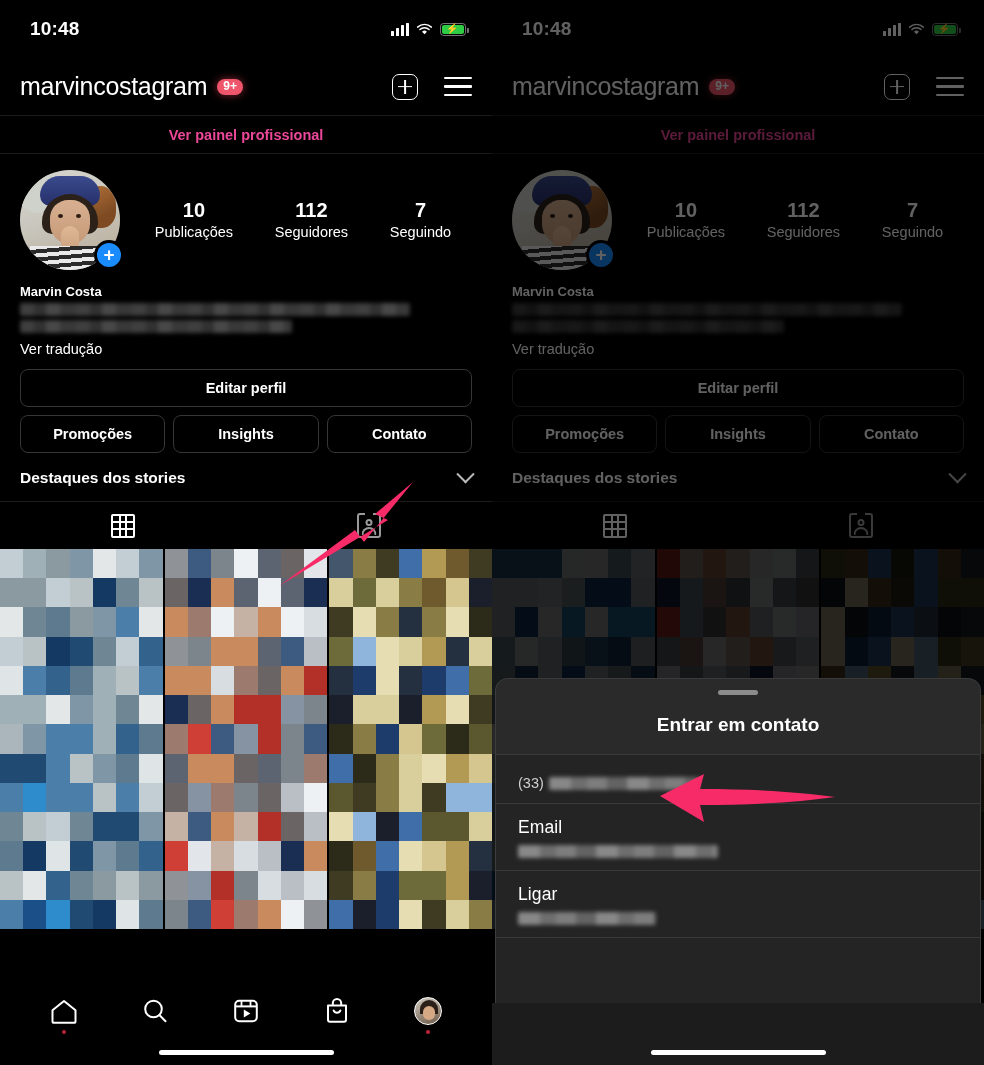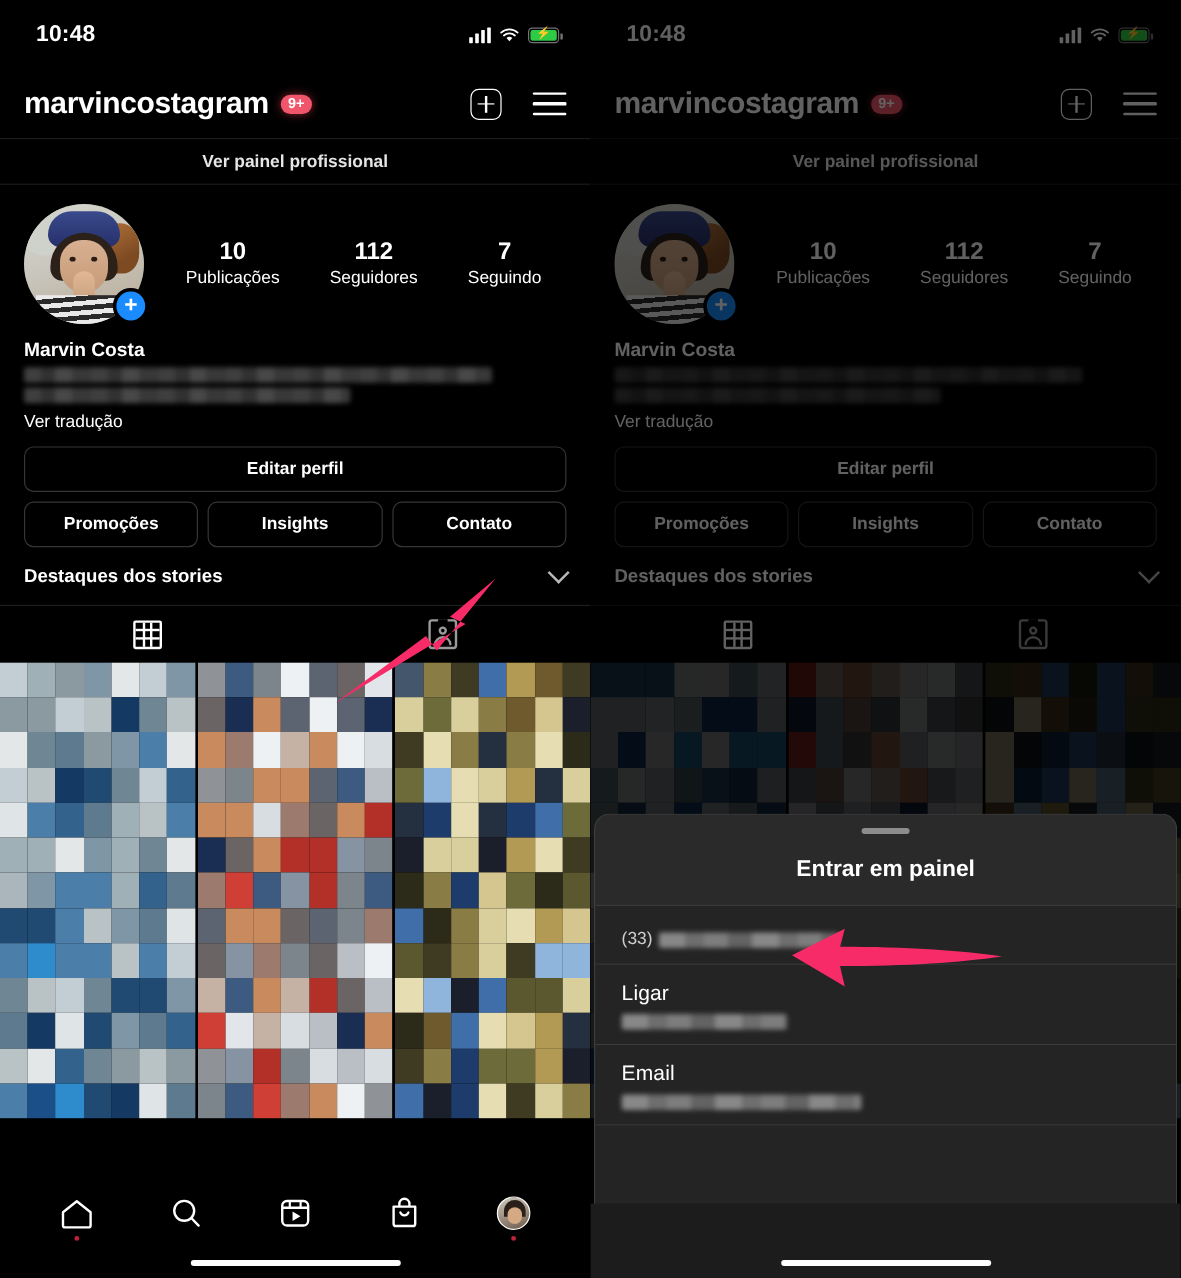--- a/index.html
+++ b/index.html
@@ -35,39 +35,39 @@
   .batt .fill { width: 100%; height: 100%; background: #2ecc44; border-radius: 2px;
                 display:flex; align-items:center; justify-content:center; }
   .bolt { font-size: 10px; color: #fff; line-height: 1; }
 
   
   .header {
     height: 58px; display: flex; align-items: center; justify-content: space-between;
     padding: 0 20px; border-bottom: 1px solid #1b1b1b;
   }
   .hl { display: flex; align-items: center; gap: 10px; }
-  .username { color: #fff; font-size: 25px; font-weight: 700; letter-spacing: -.3px; }
+  .username { color: #fff; font-size: 25px; font-weight: 400; letter-spacing: -.3px; }
   .badge9 {
     background: #f0566b; color:#fff; font-size: 12px; font-weight: 700;
     border-radius: 10px; padding: 1.5px 6px 2.5px; line-height: 1;
     box-shadow: 0 0 8px rgba(240,70,90,.55);
   }
   .hr-icons { display: flex; align-items: center; gap: 26px; }
   .plusbox { width: 26px; height: 26px; border: 1.8px solid #fff; border-radius: 7px;
              position: relative; }
   .plusbox::before, .plusbox::after { content:""; position:absolute; background:#fff; }
   .plusbox::before { left: 50%; top: 5px; bottom: 5px; width: 1.8px; transform: translateX(-50%); }
   .plusbox::after { top: 50%; left: 5px; right: 5px; height: 1.8px; transform: translateY(-50%); }
   .burger { width: 28px; display:flex; flex-direction:column; gap: 6px; }
   .burger span { display:block; height: 2.2px; background:#fff; border-radius:1px; }
 
   
   .pro-banner { height: 38px; display:flex; align-items:center; justify-content:center;
                 border-bottom: 1px solid #1b1b1b; }
-  .pro-banner span { color:#e5e5e5; font-size: 14.5px; font-weight: 700; }
+  .pro-banner span { color:#ec4899; font-size: 14.5px; font-weight: 700; }
 
   
   .profile { padding: 16px 20px 0; }
   .prow { display: flex; align-items: center; }
   .avatar-wrap { position: relative; width: 100px; height: 100px; flex: 0 0 100px; }
   .avatar {
     width: 100px; height: 100px; border-radius: 50%; overflow: hidden; position: relative;
     background: #2a2a28;
   }
   .avatar .bgwall { position:absolute; inset:0;
@@ -93,21 +93,21 @@
     position:absolute; right: -4px; bottom: 0px; width: 30px; height: 30px;
     border-radius:50%; background:#1a8cff; border: 3px solid #000;
     display:flex; align-items:center; justify-content:center;
     color:#fff; font-size: 19px; font-weight: 700; line-height: 0;
   }
   .stats { display:flex; flex: 1; justify-content: space-around; padding-left: 14px; }
   .stat { text-align:center; }
   .stat .n { color:#fff; font-size: 20px; font-weight:700; line-height: 1.25; }
   .stat .l { color:#fff; font-size: 14.5px; line-height: 1.3; }
 
-  .fullname { color:#fff; font-size:16px; font-weight:700; margin: 14px 0 4px; }
+  .fullname { color:#fff; font-size:13px; font-weight:700; margin: 14px 0 4px; }
   .blurline { height: 13px; border-radius: 2px; margin-bottom: 4px;
     background: repeating-linear-gradient(90deg,#4a4a4a 0 14px,#3a3a3a 14px 26px,#555 26px 40px,#424242 40px 56px);
     filter: blur(2.2px); opacity:.85; }
   .blurline.w1 { width: 390px; } .blurline.w2 { width: 272px; }
   .see-trans { color:#fff; font-size:14.5px; margin-top: 8px; }
 
   
   .btns { padding: 12px 20px 0; }
   .btn {
     border: 1px solid #363636; border-radius: 8px; height: 38px;
@@ -1029,40 +1029,40 @@
             <div style="background: rgb(231, 221, 178); filter: brightness(0.45);"></div>
             <div style="background: rgb(143, 181, 220); filter: brightness(0.45);"></div>
           </div>
         </div>
     </div>
 
     <div class="dim"></div>
 
     <div class="sheet">
       <div class="grabber"></div>
-      <div class="sheet-title">Entrar em painel</div>
+      <div class="sheet-title">Entrar em contato</div>
 
       <div class="sheet-row">
         <div class="valrow">
           <span class="prefix">(33)</span>
           <span class="vblur" style="width:150px;"></span>
         </div>
       </div>
 
       <div class="sheet-row">
+        <div class="lab">Email</div>
+        <div class="valrow">
+          <span class="vblur" style="width:200px;"></span>
+        </div>
+      </div>
+
+      <div class="sheet-row">
         <div class="lab">Ligar</div>
         <div class="valrow">
           <span class="vblur" style="width:138px;"></span>
-        </div>
-      </div>
-
-      <div class="sheet-row">
-        <div class="lab">Email</div>
-        <div class="valrow">
-          <span class="vblur" style="width:200px;"></span>
         </div>
       </div>
 
       <div class="sheet-pad"></div>
     </div>
 
     <div class="botnav" style="background:#1c1c1c; height:62px; z-index:20;">
       <div style="flex:1"></div>
       <div class="homeind">
           <div class="bar"></div>

